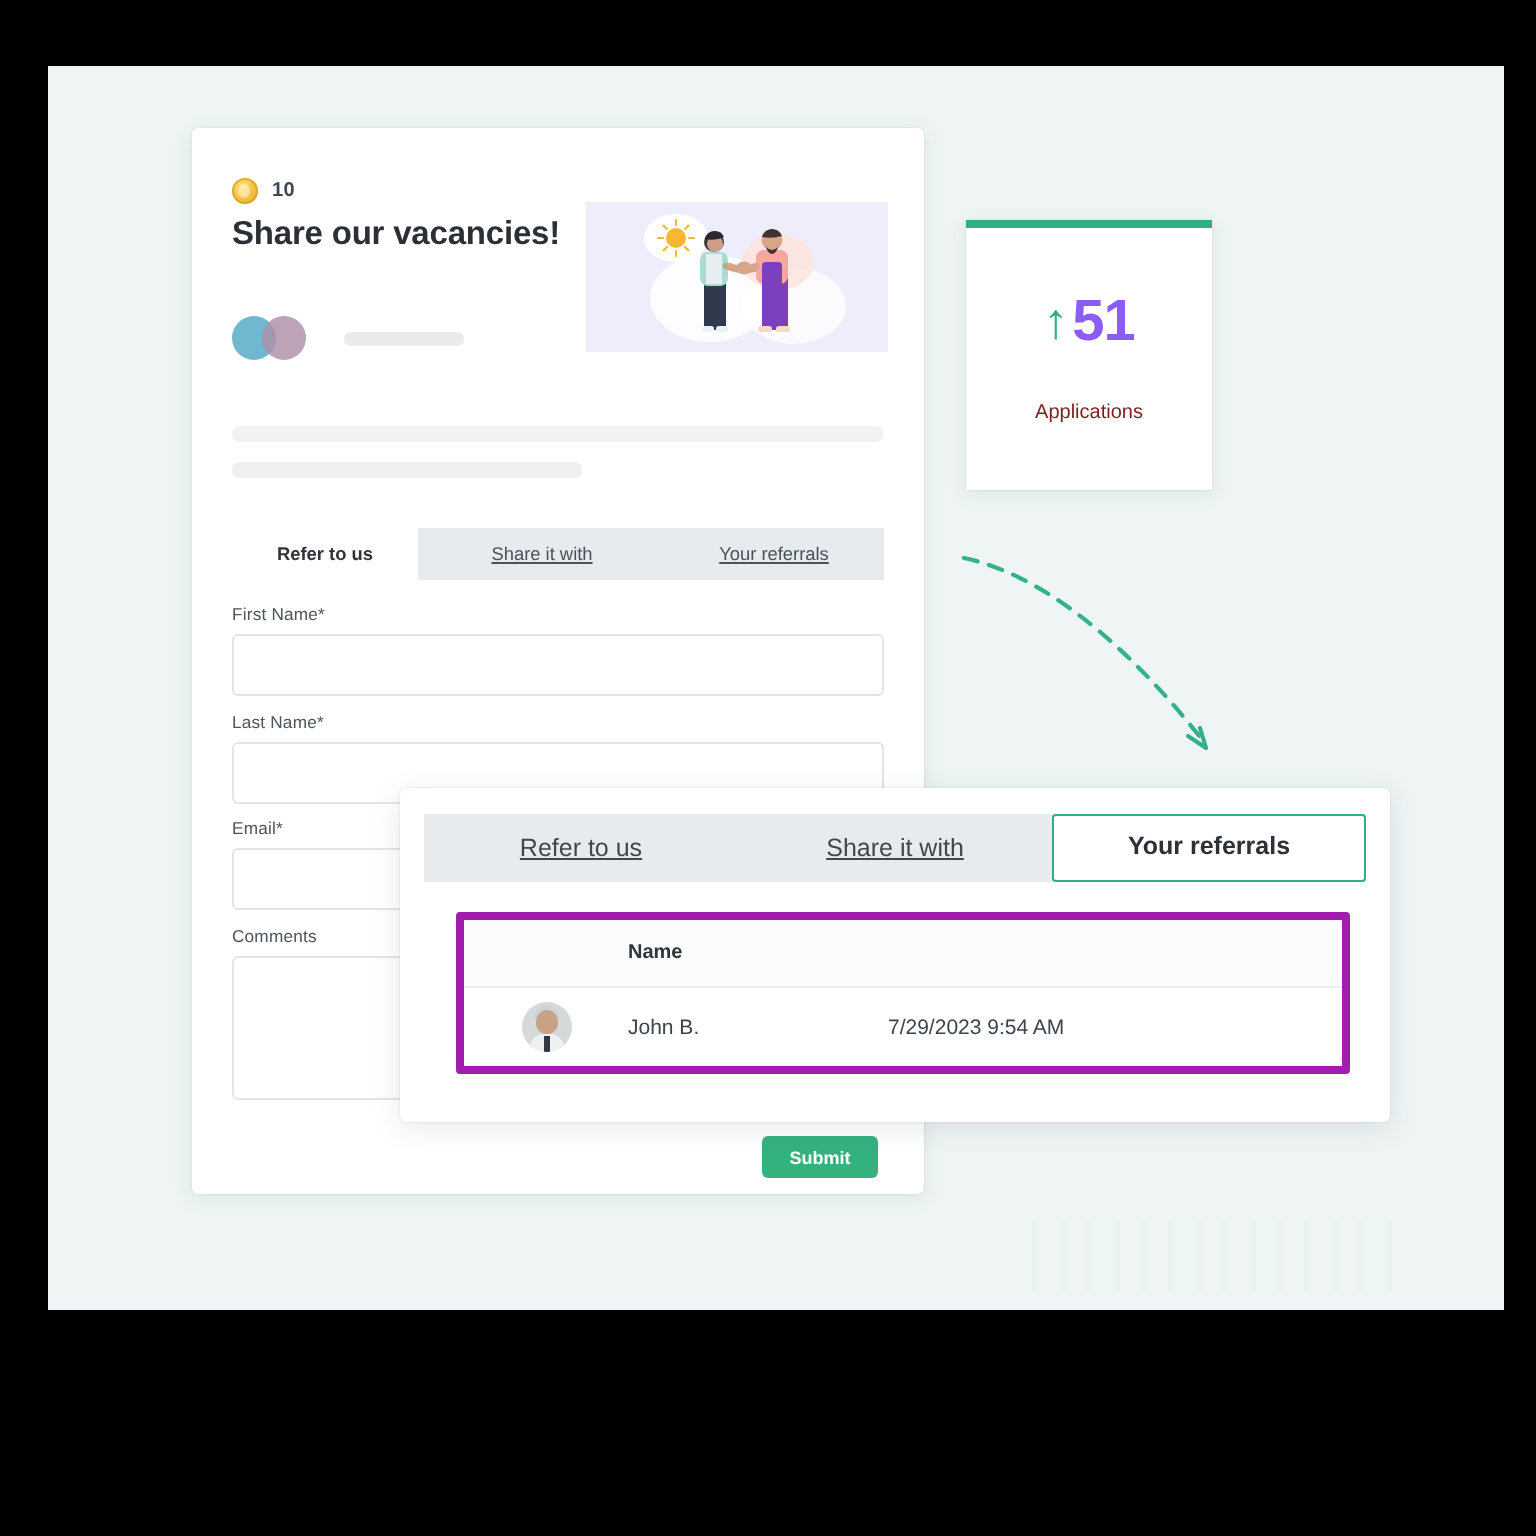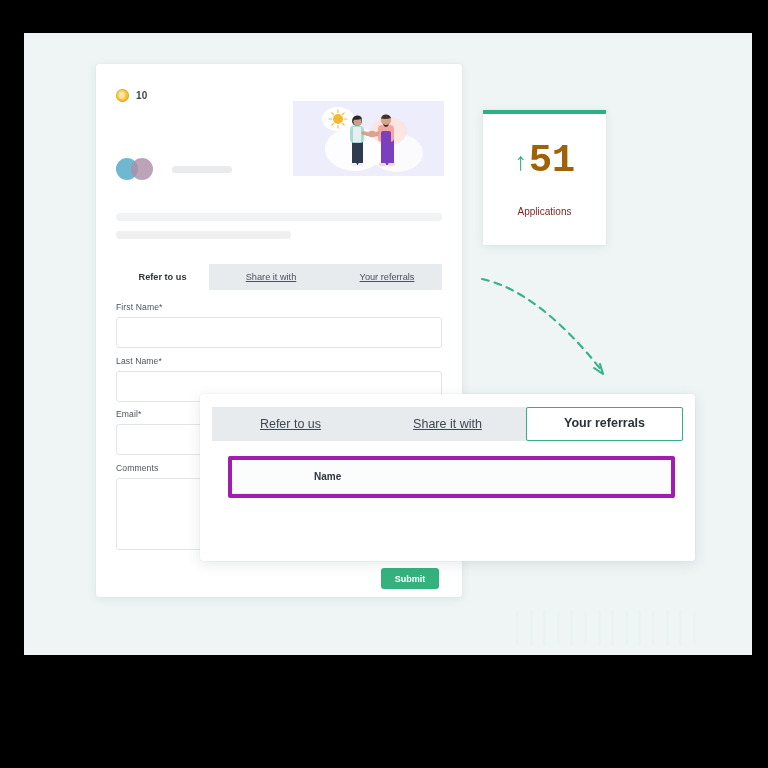--- a/index.html
+++ b/index.html
@@ -251,26 +251,25 @@
     align-items: center;
     gap: 2px;
   }
   .stat-arrow {
     font-size: 25px;
     line-height: 1;
     color: #2eb083;
     font-weight: 400;
   }
   .stat-num {
-    font-size: 39px;
+    font-size: 29px;
     line-height: 1;
     font-weight: 700;
-    color: #a16207;
+    color: #8b5cf6;
     letter-spacing: -0.5px;
-    font-family: Liberation Mono, monospace;
   }
   .stat-label {
     font-size: 10px;
     color: #7f1d1d;
     margin-top: 12px;
   }
 
   
   #arrow-svg {
     position: absolute;
@@ -414,20 +413,21 @@
         <i></i>
     </div>
 
     <div id="form-card" style="left:72px; top:31px;">
 
       <div class="coin-row">
         <span class="coin-icon"></span>
         <span class="coin-count">10</span>
       </div>
 
+      <div class="card-title">Share our vacancies!</div>
 
       <div class="illustration">
         <svg width="151" height="75" viewBox="0 0 151 75" xmlns="http://www.w3.org/2000/svg">
           <rect width="151" height="75" fill="#eeedfb"></rect>
           <ellipse cx="62" cy="48" rx="30" ry="22" fill="#ffffff" opacity="0.85"></ellipse>
           <ellipse cx="104" cy="52" rx="26" ry="19" fill="#ffffff" opacity="0.75"></ellipse>
           <ellipse cx="96" cy="30" rx="18" ry="14" fill="#fbe3dd" opacity="0.85"></ellipse>
           <ellipse cx="45" cy="18" rx="16" ry="12" fill="#ffffff"></ellipse>
           <circle cx="45" cy="18" r="5" fill="#f7b733"></circle>
           <g stroke="#f7b733" stroke-width="1.1" stroke-linecap="round">
@@ -521,17 +521,29 @@
         <div class="tf tf1">Refer to us</div>
         <div class="tf tf2">Share it with</div>
         <div class="tf tf3">Your referrals</div>
       </div>
 
       <div class="ref-table">
         <div class="ref-head">
           <div class="c-av"></div>
           <div class="c-nm">Name</div>
         </div>
+        <div class="ref-row">
+          <div class="c-av">
+            <div class="row-avatar">
+              <span class="body"></span>
+              <span class="hair"></span>
+              <span class="head"></span>
+              <span class="tie"></span>
+            </div>
+          </div>
+          <div class="c-nm">John B.</div>
+          <div class="c-dt">7/29/2023 9:54 AM</div>
+        </div>
       </div>
     </div>
 
   </div>
 </div>
 
 </body></html>

